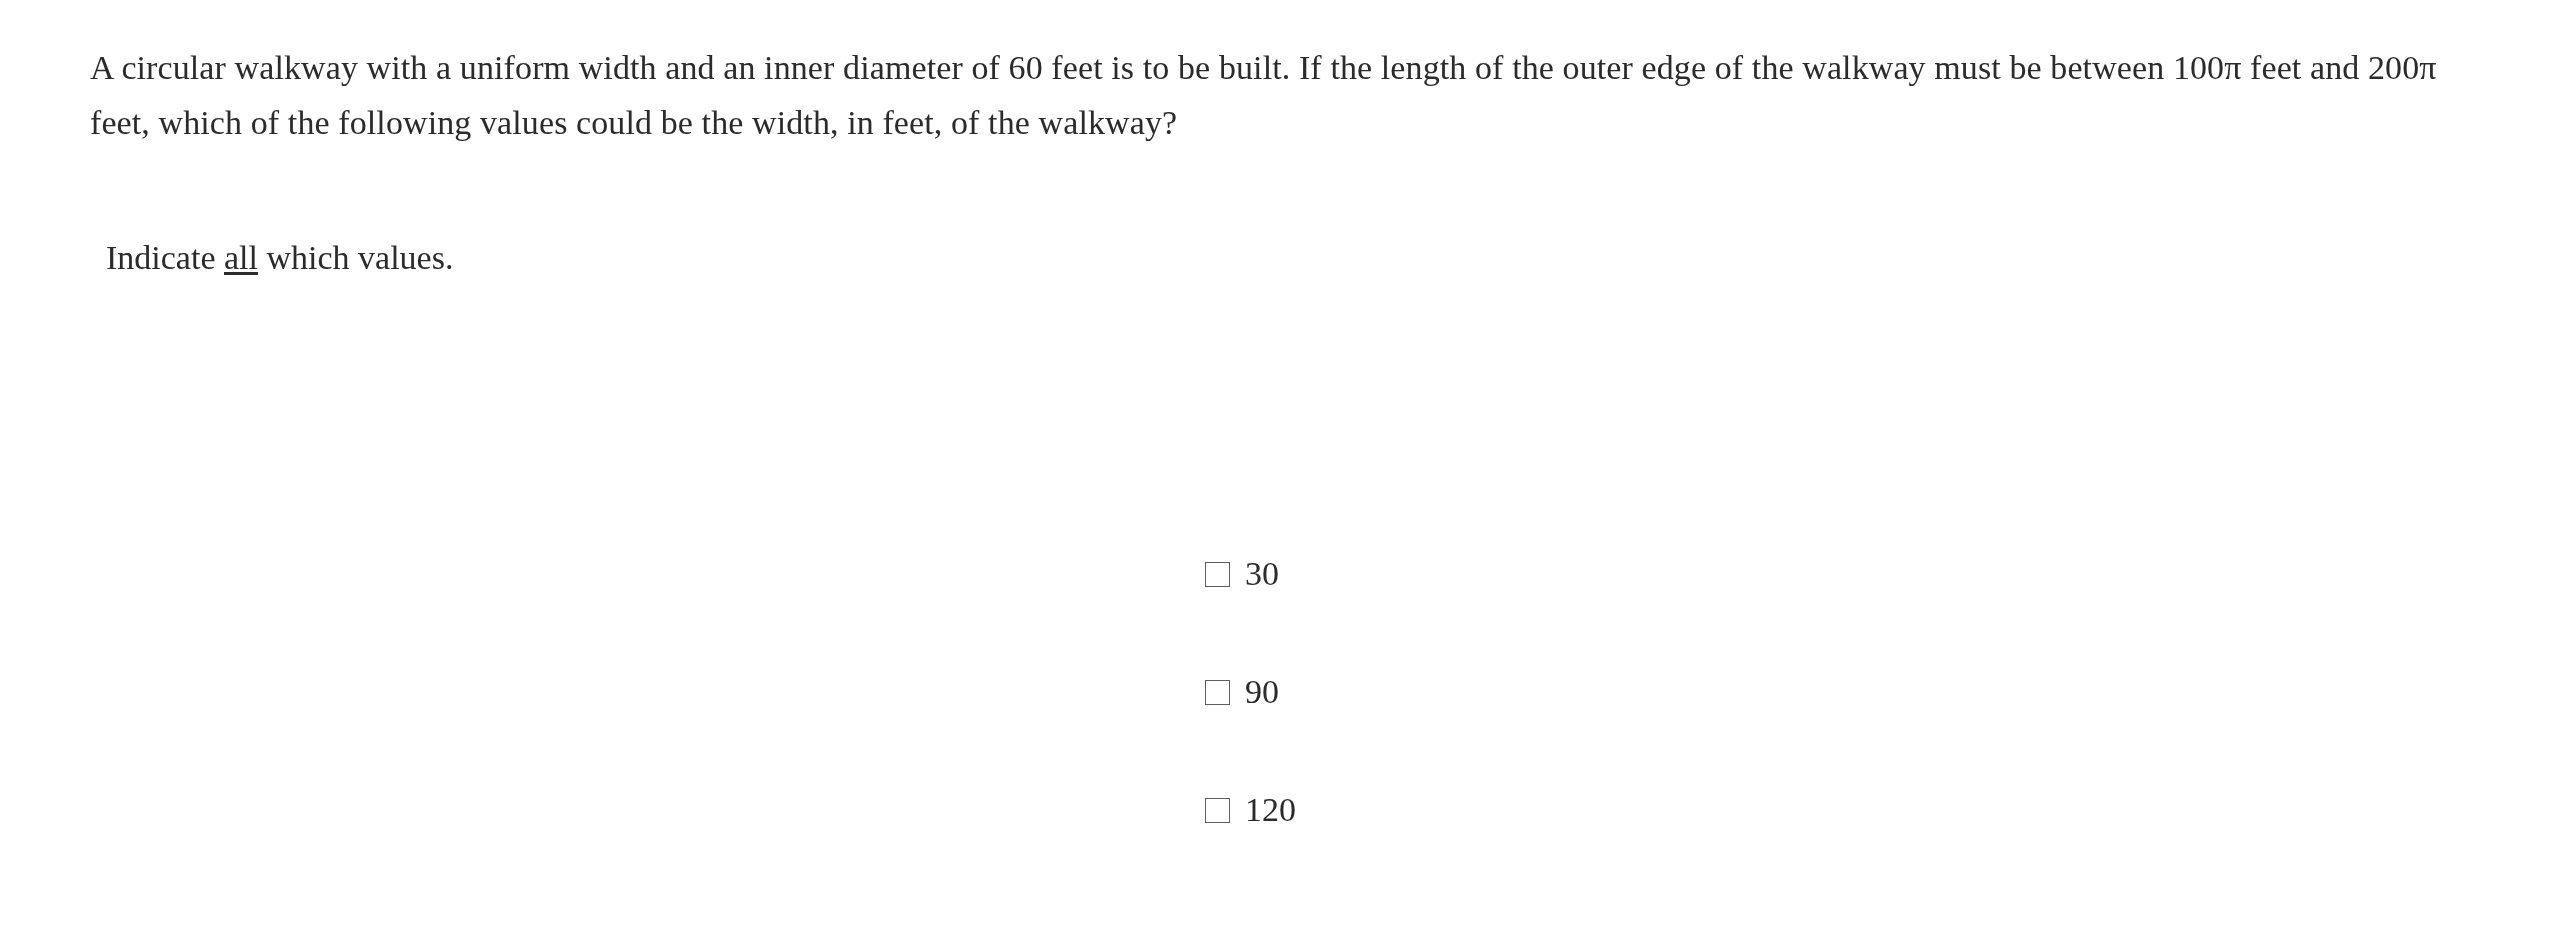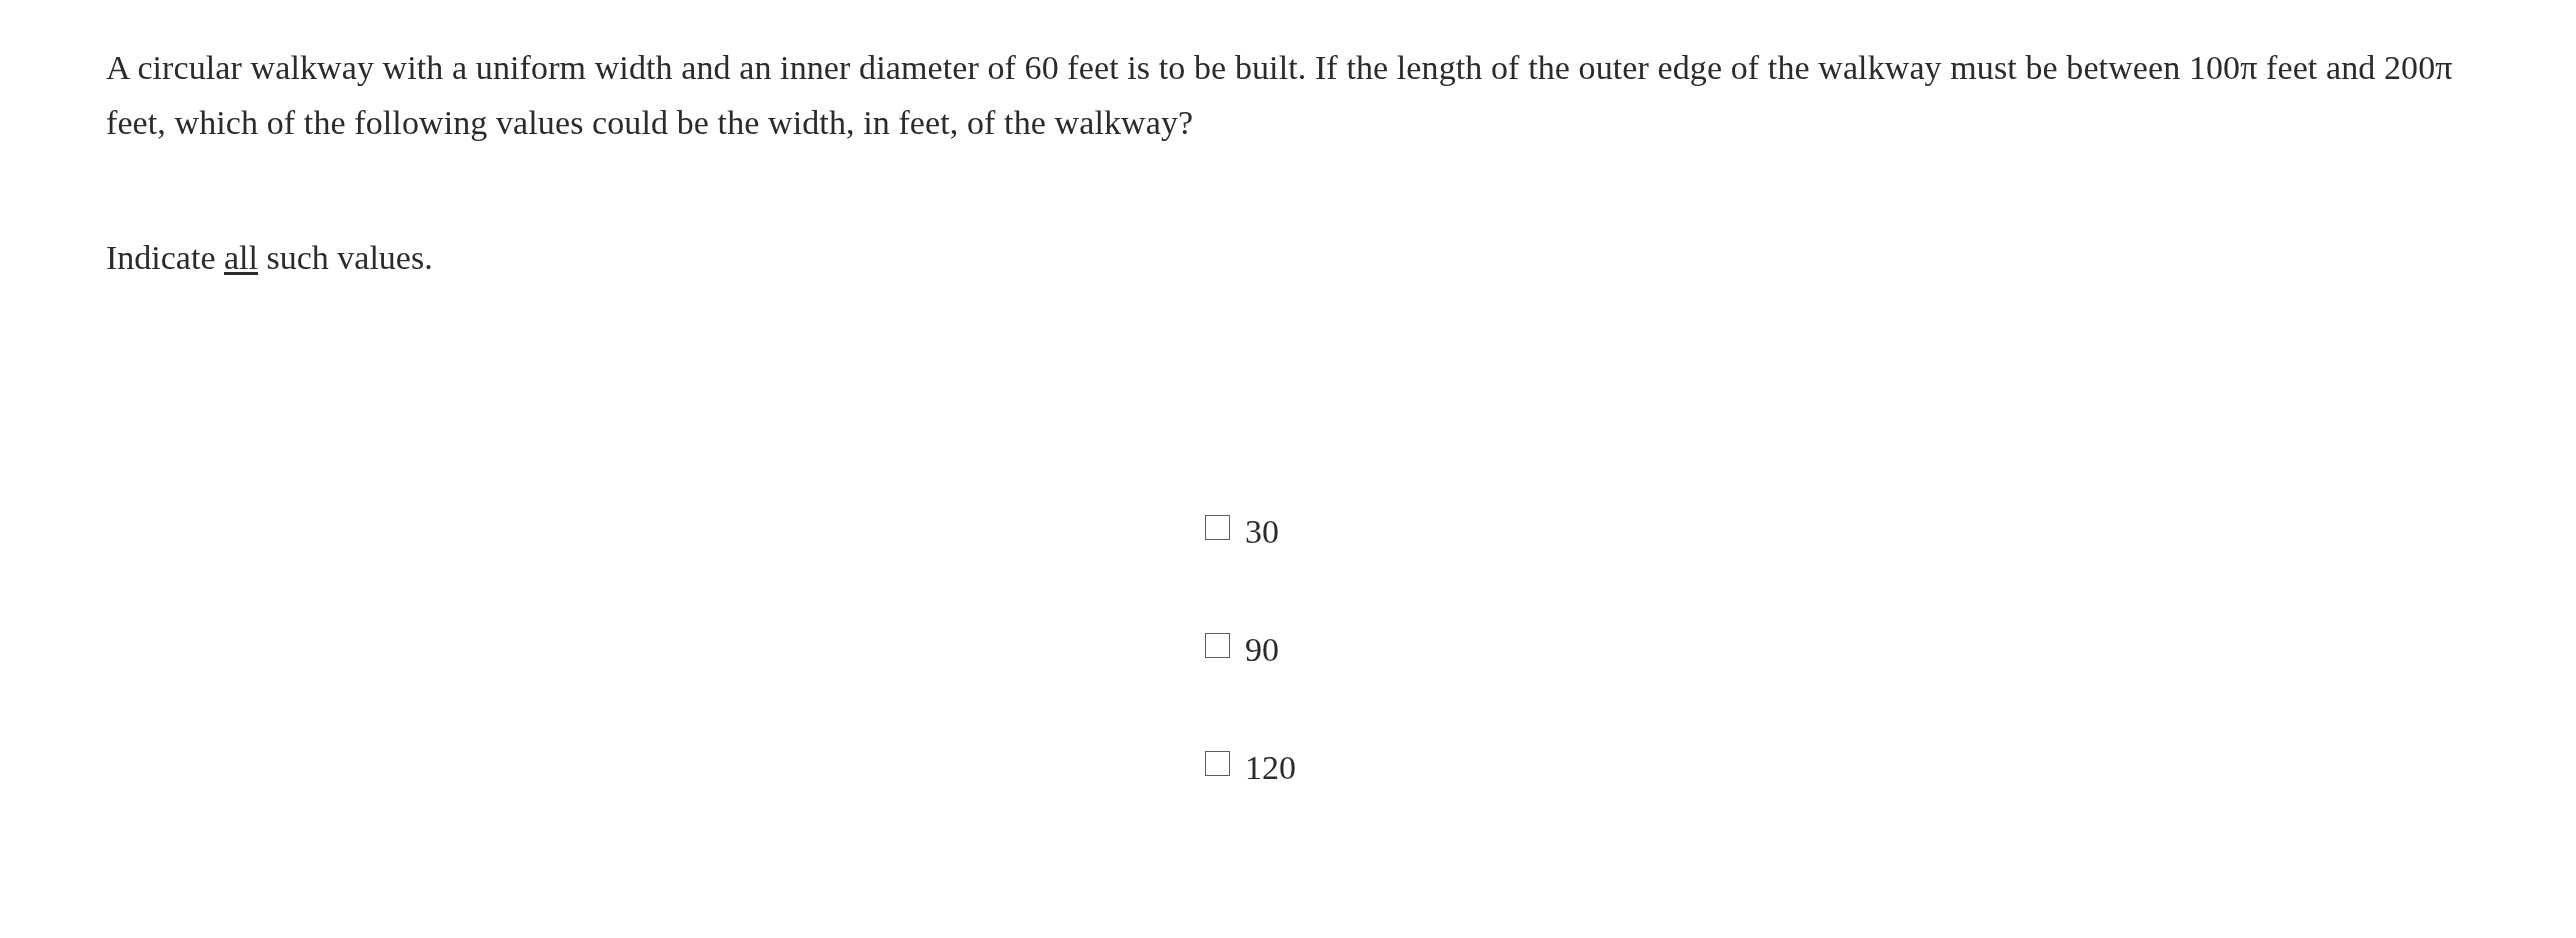--- a/index.html
+++ b/index.html
@@ -17,21 +17,21 @@
   }
   .page {
     position: absolute;
     left: 0;
     top: 0;
     width: 2576px;
     height: 938px;
   }
   .question-block {
     position: absolute;
-    left: 106px;
+    left: 90px;
     top: 40px;
     width: 2364px;
   }
   .question-text {
     font-size: 34px;
     line-height: 1.62;
     color: #2b2b2b;
     font-family: "Liberation Serif", serif;
     letter-spacing: 0.1px;
   }
@@ -52,21 +52,21 @@
   .options {
     position: absolute;
     left: 1205px;
     top: 515px;
     display: flex;
     flex-direction: column;
     gap: 0px;
   }
   .option-row {
     display: flex;
-    align-items: flex-start;
+    align-items: center;
     height: 118px;
   }
   .checkbox {
     width: 25px;
     height: 25px;
     border: 1.7px solid #5d5d5d;
     background: #ffffff;
     box-sizing: border-box;
     flex: 0 0 auto;
     display: inline-block;
@@ -84,21 +84,21 @@
 </head>
 <body>
 
 <div class="page">
 
   <div class="question-block">
     <div class="question-text">A circular walkway with a uniform width and an inner diameter of 60 feet is to be built. If the length of the outer edge of the walkway must be between 100π feet and 200π feet, which of the following values could be the width, in feet, of the walkway?</div>
   </div>
 
   <div class="instruction">
-    <span>Indicate </span><u>all</u><span> such values.</span>
+    <span>Indicate </span><u>all</u><span> which values.</span>
   </div>
 
   <div class="options">
 
     <div class="option-row">
       <span class="checkbox"></span>
       <span class="option-label">30</span>
     </div>
 
 

